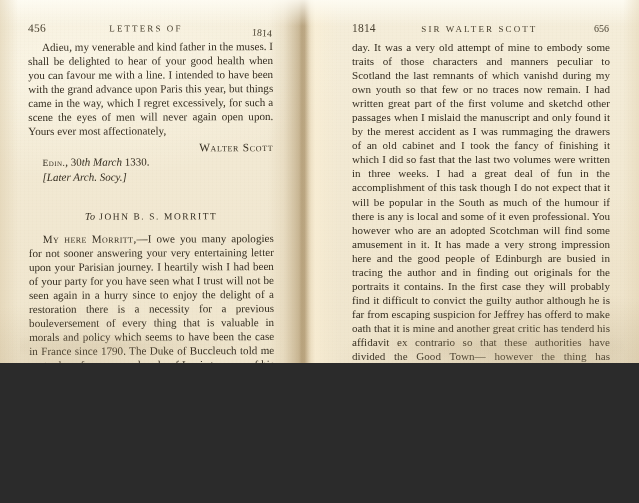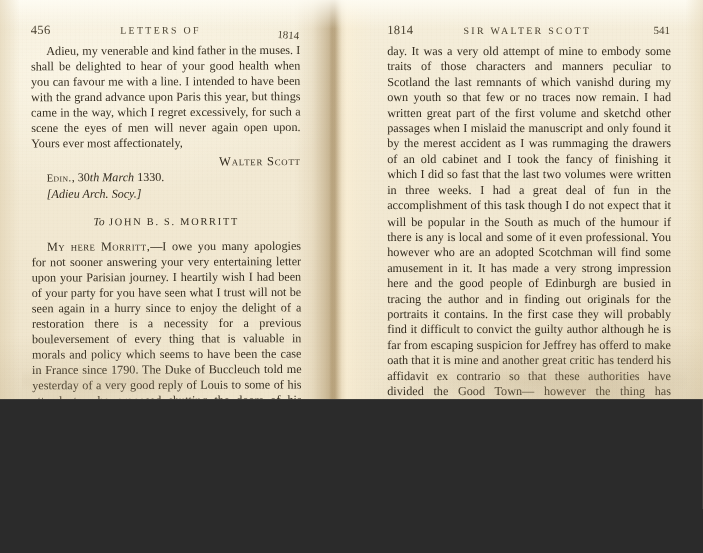--- a/index.html
+++ b/index.html
@@ -171,21 +171,21 @@
     font-size: 11px;
   }
   .dateline .sc { font-size: 9.6px; }
   .source {
     margin: 8px 0 0 0;
     text-indent: 0;
     font-style: italic;
     font-size: 11px;
   }
   .letter-head {
-    margin: 12px 0 7px 0;
+    margin: 26px 0 7px 0;
     text-align: center;
     font-size: 9.4px;
     letter-spacing: 1.6px;
     text-transform: uppercase;
   }
   .letter-head .to {
     font-style: italic;
     text-transform: none;
     letter-spacing: .2px;
     font-size: 10.2px;
@@ -249,21 +249,21 @@
     </div>
 
     <div class="body-col">
 
       <p class="para">Adieu, my venerable and kind father in the muses. I shall be delighted to hear of your good health when you can favour me with a line.   I intended to have been with the grand advance upon Paris this year, but things came in the way, which I regret excessively, for such a scene the eyes of men will never again open upon.   Yours ever most affectionately,</p>
 
       <p class="signature">Walter Scott</p>
 
       <p class="para dateline"><span class="sc">Edin.</span><span>, 30</span><span class="ital">th March</span><span> 1330.</span></p>
 
-      <p class="para source">[Adieu Arch. Socy.]</p>
+      <p class="para source">[Later Arch. Socy.]</p>
 
       <p class="letter-head"><span class="to">To</span>
         <span>JOHN B. S. MORRITT</span></p>
 
       <p class="para"><span class="sc">My</span>
         <span class="sc">here</span>
         <span class="sc">Morritt,</span><span>—I owe you many apologies for not sooner answering your very entertaining letter upon your Parisian journey.   I heartily wish I had been of your party for you have seen what I trust will not be seen again in a hurry since to enjoy the delight of a restoration there is a necessity for a previous bouleversement of every thing that is valuable in morals and policy which seems to have been the case in France since 1790.   The Duke of Buccleuch told me yesterday of a very good reply of Louis to some of his attendants who proposed shutting the doors of his apartments to keep out the throng of people.   Open the door he said to John Bull he has sufferd a great deal in keeping the door open for me.</span></p>
 
       <p class="para"><span>And to go from one important subject to another I must account for my own laziness which I do by referring you to a small anonymous sort of a novel in 3 volumes</span><sup class="inline-marker">1</sup><span> which you will receive by the Mail of this</span></p>
 
@@ -274,21 +274,21 @@
     </div>
 
     <div class="smudge-l"></div>
   </div>
 
   <div class="page page-right">
 
     <div class="running-head">
       <span class="folio">1814</span>
       <span class="rh-title">SIR WALTER SCOTT</span>
-      <span class="rh-year">541</span>
+      <span class="rh-year">656</span>
     </div>
 
     <div class="body-col">
       <p class="para noindent">day.   It was a very old attempt of mine to embody some traits of those characters and manners peculiar to Scotland the last remnants of which vanishd during my own youth so that few or no traces now remain. I had written great part of the first volume and sketchd other passages when I mislaid the manuscript and only found it by the merest accident as I was rummaging the drawers of an old cabinet and I took the fancy of finishing it which I did so fast that the last two volumes were written in three weeks.   I had a great deal of fun in the accomplishment of this task though I do not expect that it will be popular in the South as much of the humour if there is any is local and some of it even professional.   You however who are an adopted Scotchman will find some amusement in it.   It has made a very strong impression here and the good people of Edinburgh are busied in tracing the author and in finding out originals for the portraits it contains.   In the first case they will probably find it difficult to convict the guilty author although he is far from escaping suspicion for Jeffrey has offerd to make oath that it is mine and another great critic has tenderd his affidavit ex contrario so that these authorities have divided the Good Town— however the thing has succeeded very well and is thought highly of—I don't know if it has got to London yet.   I intend to maintain my incognito.   Let me know your opinion about it.   I should be most happy if I could think it would amuse a painful thought at this anxious moment.   I was in hopes Mrs. Morritt was getting so much better that this relapse afflicts me very much.   I trust a mild climate and Southern skies will do much for</p>
     </div>
 
     <div class="ghost-line"></div>
 
     <div class="footnote">
       <p>September the early chapters were sent to James Ballantyne, and he comments on it in a letter of the 15th, guardedly, but urging that it should be continued.   The letter is printed by Lockhart.   Later James seems to have thought the chapters dealing with Waverley's visit to Tullyveolan were “ vulgar,” but why exactly it was laid aside again is impossible to say in the absence of more letters of the Ballantynes and the loss of the correspondence with Erskine.</p>

